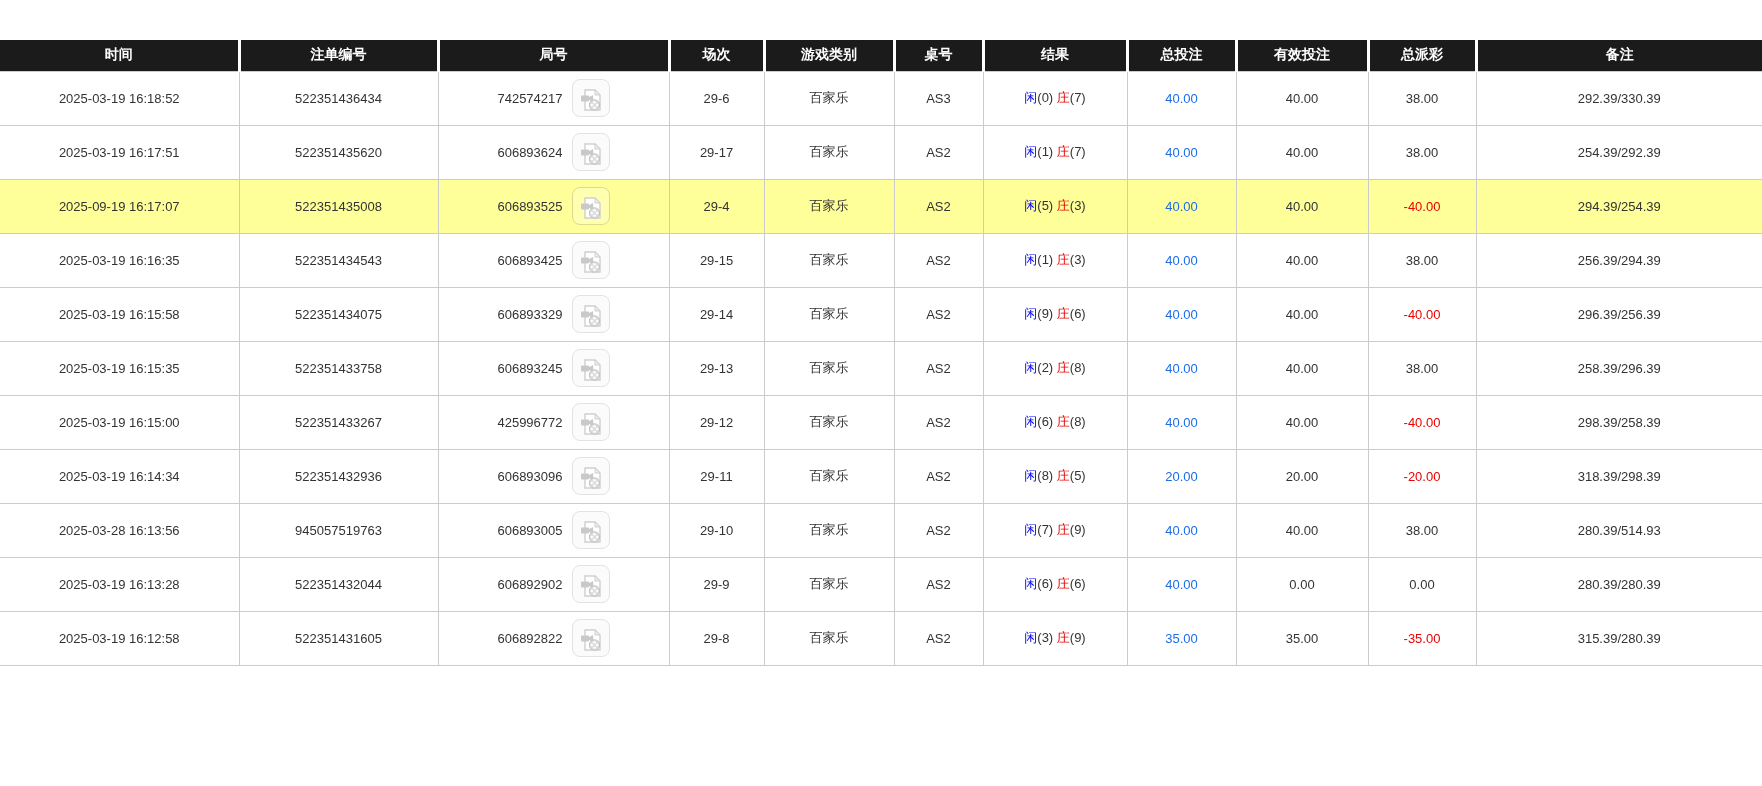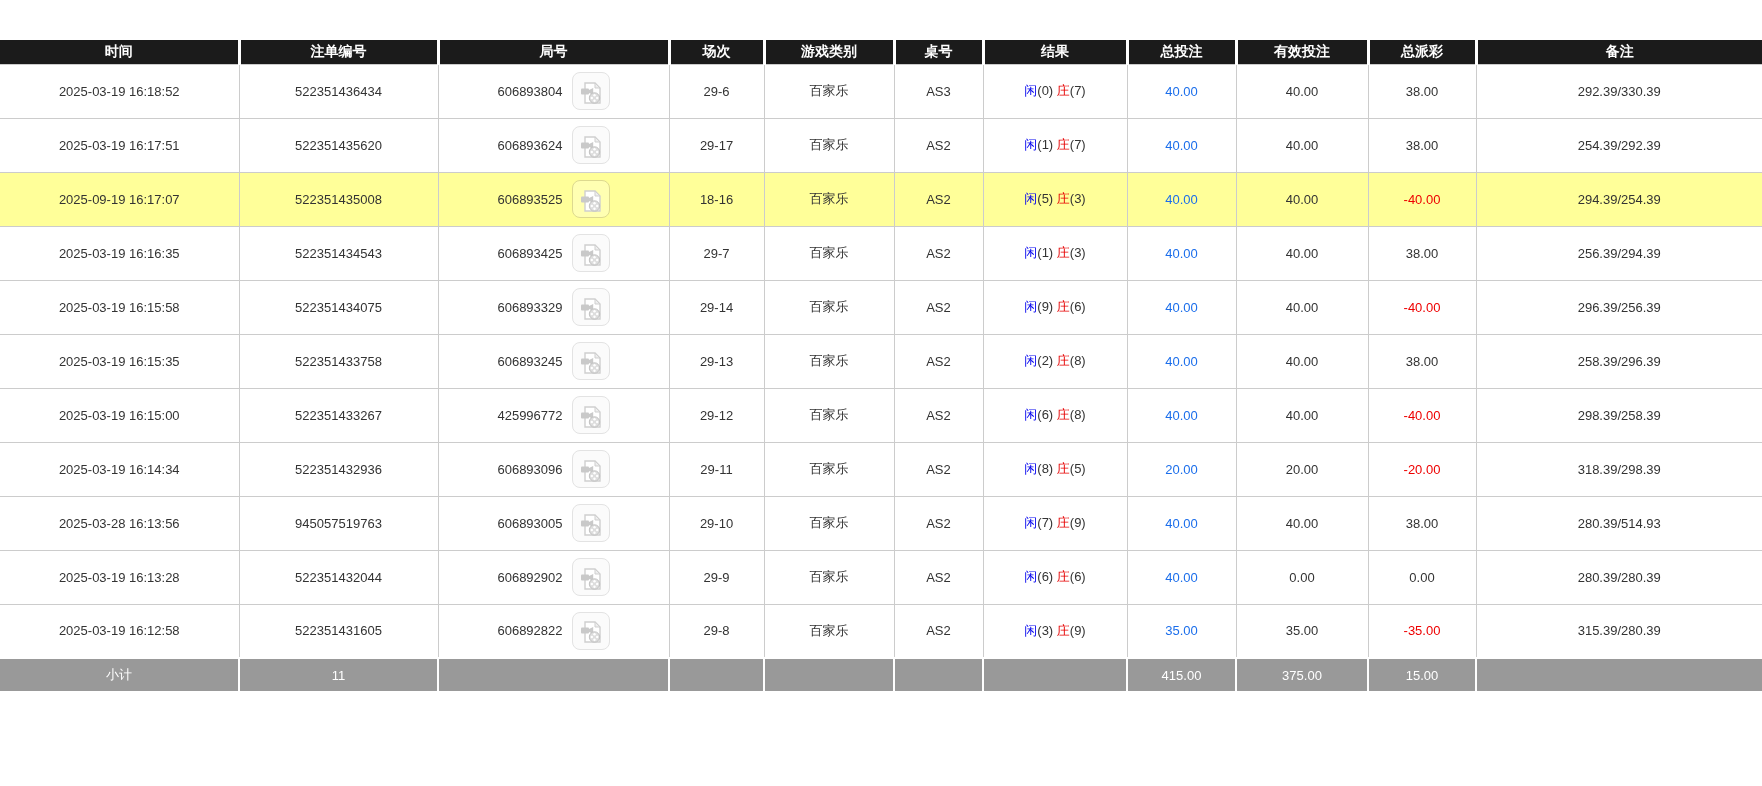--- a/index.html
+++ b/index.html
@@ -17,21 +17,21 @@
     font-family:"Liberation Sans","DejaVu Sans",sans-serif;
     color:var(--body-text);
   }
   .page{padding-top:40px;}
   table{border-collapse:collapse;table-layout:fixed;width:1762px;}
   col.c0{width:239px} col.c1{width:199px} col.c2{width:231px} col.c3{width:95px}
   col.c4{width:130px} col.c5{width:89px}  col.c6{width:144px} col.c7{width:109px}
   col.c8{width:132px} col.c9{width:108px} col.c10{width:286px}
   thead th{
     background:var(--header-bg);color:var(--header-text);
-    font-size:14px;font-weight:bold;height:24px;
+    font-size:14px;font-weight:bold;height:31px;
     border-left:3px solid #fff;padding:0;text-align:center;
   }
   thead th:first-child{border-left:none;}
   tbody td{
     border:1px solid var(--row-border);
     height:54px;text-align:center;font-size:13px;
     background:#fff;padding:0 4px;color:var(--body-text);
   }
   tbody td:first-child{border-left:none;}
   tbody td:last-child{border-right:none;}
@@ -84,21 +84,21 @@
           <th>有效投注</th>
           <th>总派彩</th>
           <th>备注</th>
         </tr>
     </thead>
     <tbody>
         <tr>
           <td>2025-03-19 16:18:52</td>
           <td>522351436434</td>
           <td><span class="game-wrap">
-              <span>606893804</span>
+              <span>742574217</span>
               <button class="video-btn"><span><svg width="26" height="26" viewBox="0 0 26 26">
                     <path d="M7 3 h10 l5 5 v15 H7 z" fill="#ffffff" stroke="#cfcfcf" stroke-width="1.4"></path>
                     <path d="M17 3 l5 5 h-5 z" fill="#eeeeee" stroke="#cfcfcf" stroke-width="1"></path>
                     <rect x="3" y="8.5" width="8" height="6" rx="1" fill="#c9c9c9"></rect>
                     <path d="M11 10 l4.2-2 v7 l-4.2-2 z" fill="#c9c9c9"></path>
                     <circle cx="16.5" cy="18" r="5.2" fill="#dddddd" stroke="#c2c2c2" stroke-width="1"></circle>
                     <circle cx="16.5" cy="15.2" r="1.2" fill="#ffffff"></circle>
                     <circle cx="13.8" cy="18" r="1.2" fill="#ffffff"></circle>
                     <circle cx="19.2" cy="18" r="1.2" fill="#ffffff"></circle>
                     <circle cx="16.5" cy="20.8" r="1.2" fill="#ffffff"></circle>
@@ -149,21 +149,21 @@
                     <path d="M17 3 l5 5 h-5 z" fill="#eeeeee" stroke="#cfcfcf" stroke-width="1"></path>
                     <rect x="3" y="8.5" width="8" height="6" rx="1" fill="#c9c9c9"></rect>
                     <path d="M11 10 l4.2-2 v7 l-4.2-2 z" fill="#c9c9c9"></path>
                     <circle cx="16.5" cy="18" r="5.2" fill="#dddddd" stroke="#c2c2c2" stroke-width="1"></circle>
                     <circle cx="16.5" cy="15.2" r="1.2" fill="#ffffff"></circle>
                     <circle cx="13.8" cy="18" r="1.2" fill="#ffffff"></circle>
                     <circle cx="19.2" cy="18" r="1.2" fill="#ffffff"></circle>
                     <circle cx="16.5" cy="20.8" r="1.2" fill="#ffffff"></circle>
                   </svg></span></button>
             </span></td>
-          <td>18-16</td>
+          <td>29-4</td>
           <td>百家乐</td>
           <td>AS2</td>
           <td><span class="player">闲</span><span>(5)</span> <span class="banker">庄</span><span>(3)</span></td>
           <td><span class="amount-link">40.00</span></td>
           <td>40.00</td>
           <td class="negative">-40.00</td>
           <td>294.39/254.39</td>
         </tr>
         <tr>
           <td>2025-03-19 16:16:35</td>
@@ -175,21 +175,21 @@
                     <path d="M17 3 l5 5 h-5 z" fill="#eeeeee" stroke="#cfcfcf" stroke-width="1"></path>
                     <rect x="3" y="8.5" width="8" height="6" rx="1" fill="#c9c9c9"></rect>
                     <path d="M11 10 l4.2-2 v7 l-4.2-2 z" fill="#c9c9c9"></path>
                     <circle cx="16.5" cy="18" r="5.2" fill="#dddddd" stroke="#c2c2c2" stroke-width="1"></circle>
                     <circle cx="16.5" cy="15.2" r="1.2" fill="#ffffff"></circle>
                     <circle cx="13.8" cy="18" r="1.2" fill="#ffffff"></circle>
                     <circle cx="19.2" cy="18" r="1.2" fill="#ffffff"></circle>
                     <circle cx="16.5" cy="20.8" r="1.2" fill="#ffffff"></circle>
                   </svg></span></button>
             </span></td>
-          <td>29-7</td>
+          <td>29-15</td>
           <td>百家乐</td>
           <td>AS2</td>
           <td><span class="player">闲</span><span>(1)</span> <span class="banker">庄</span><span>(3)</span></td>
           <td><span class="amount-link">40.00</span></td>
           <td>40.00</td>
           <td>38.00</td>
           <td>256.39/294.39</td>
         </tr>
         <tr>
           <td>2025-03-19 16:15:58</td>
@@ -368,28 +368,15 @@
           <td>百家乐</td>
           <td>AS2</td>
           <td><span class="player">闲</span><span>(3)</span> <span class="banker">庄</span><span>(9)</span></td>
           <td><span class="amount-link">35.00</span></td>
           <td>35.00</td>
           <td class="negative">-35.00</td>
           <td>315.39/280.39</td>
         </tr>
       </tbody>
     <tfoot>
-        <tr>
-          <td>小计</td>
-          <td>11</td>
-          <td></td>
-          <td></td>
-          <td></td>
-          <td></td>
-          <td></td>
-          <td>415.00</td>
-          <td>375.00</td>
-          <td>15.00</td>
-          <td></td>
-        </tr>
       </tfoot>
   </table>
 </div>
 
 </body></html>

